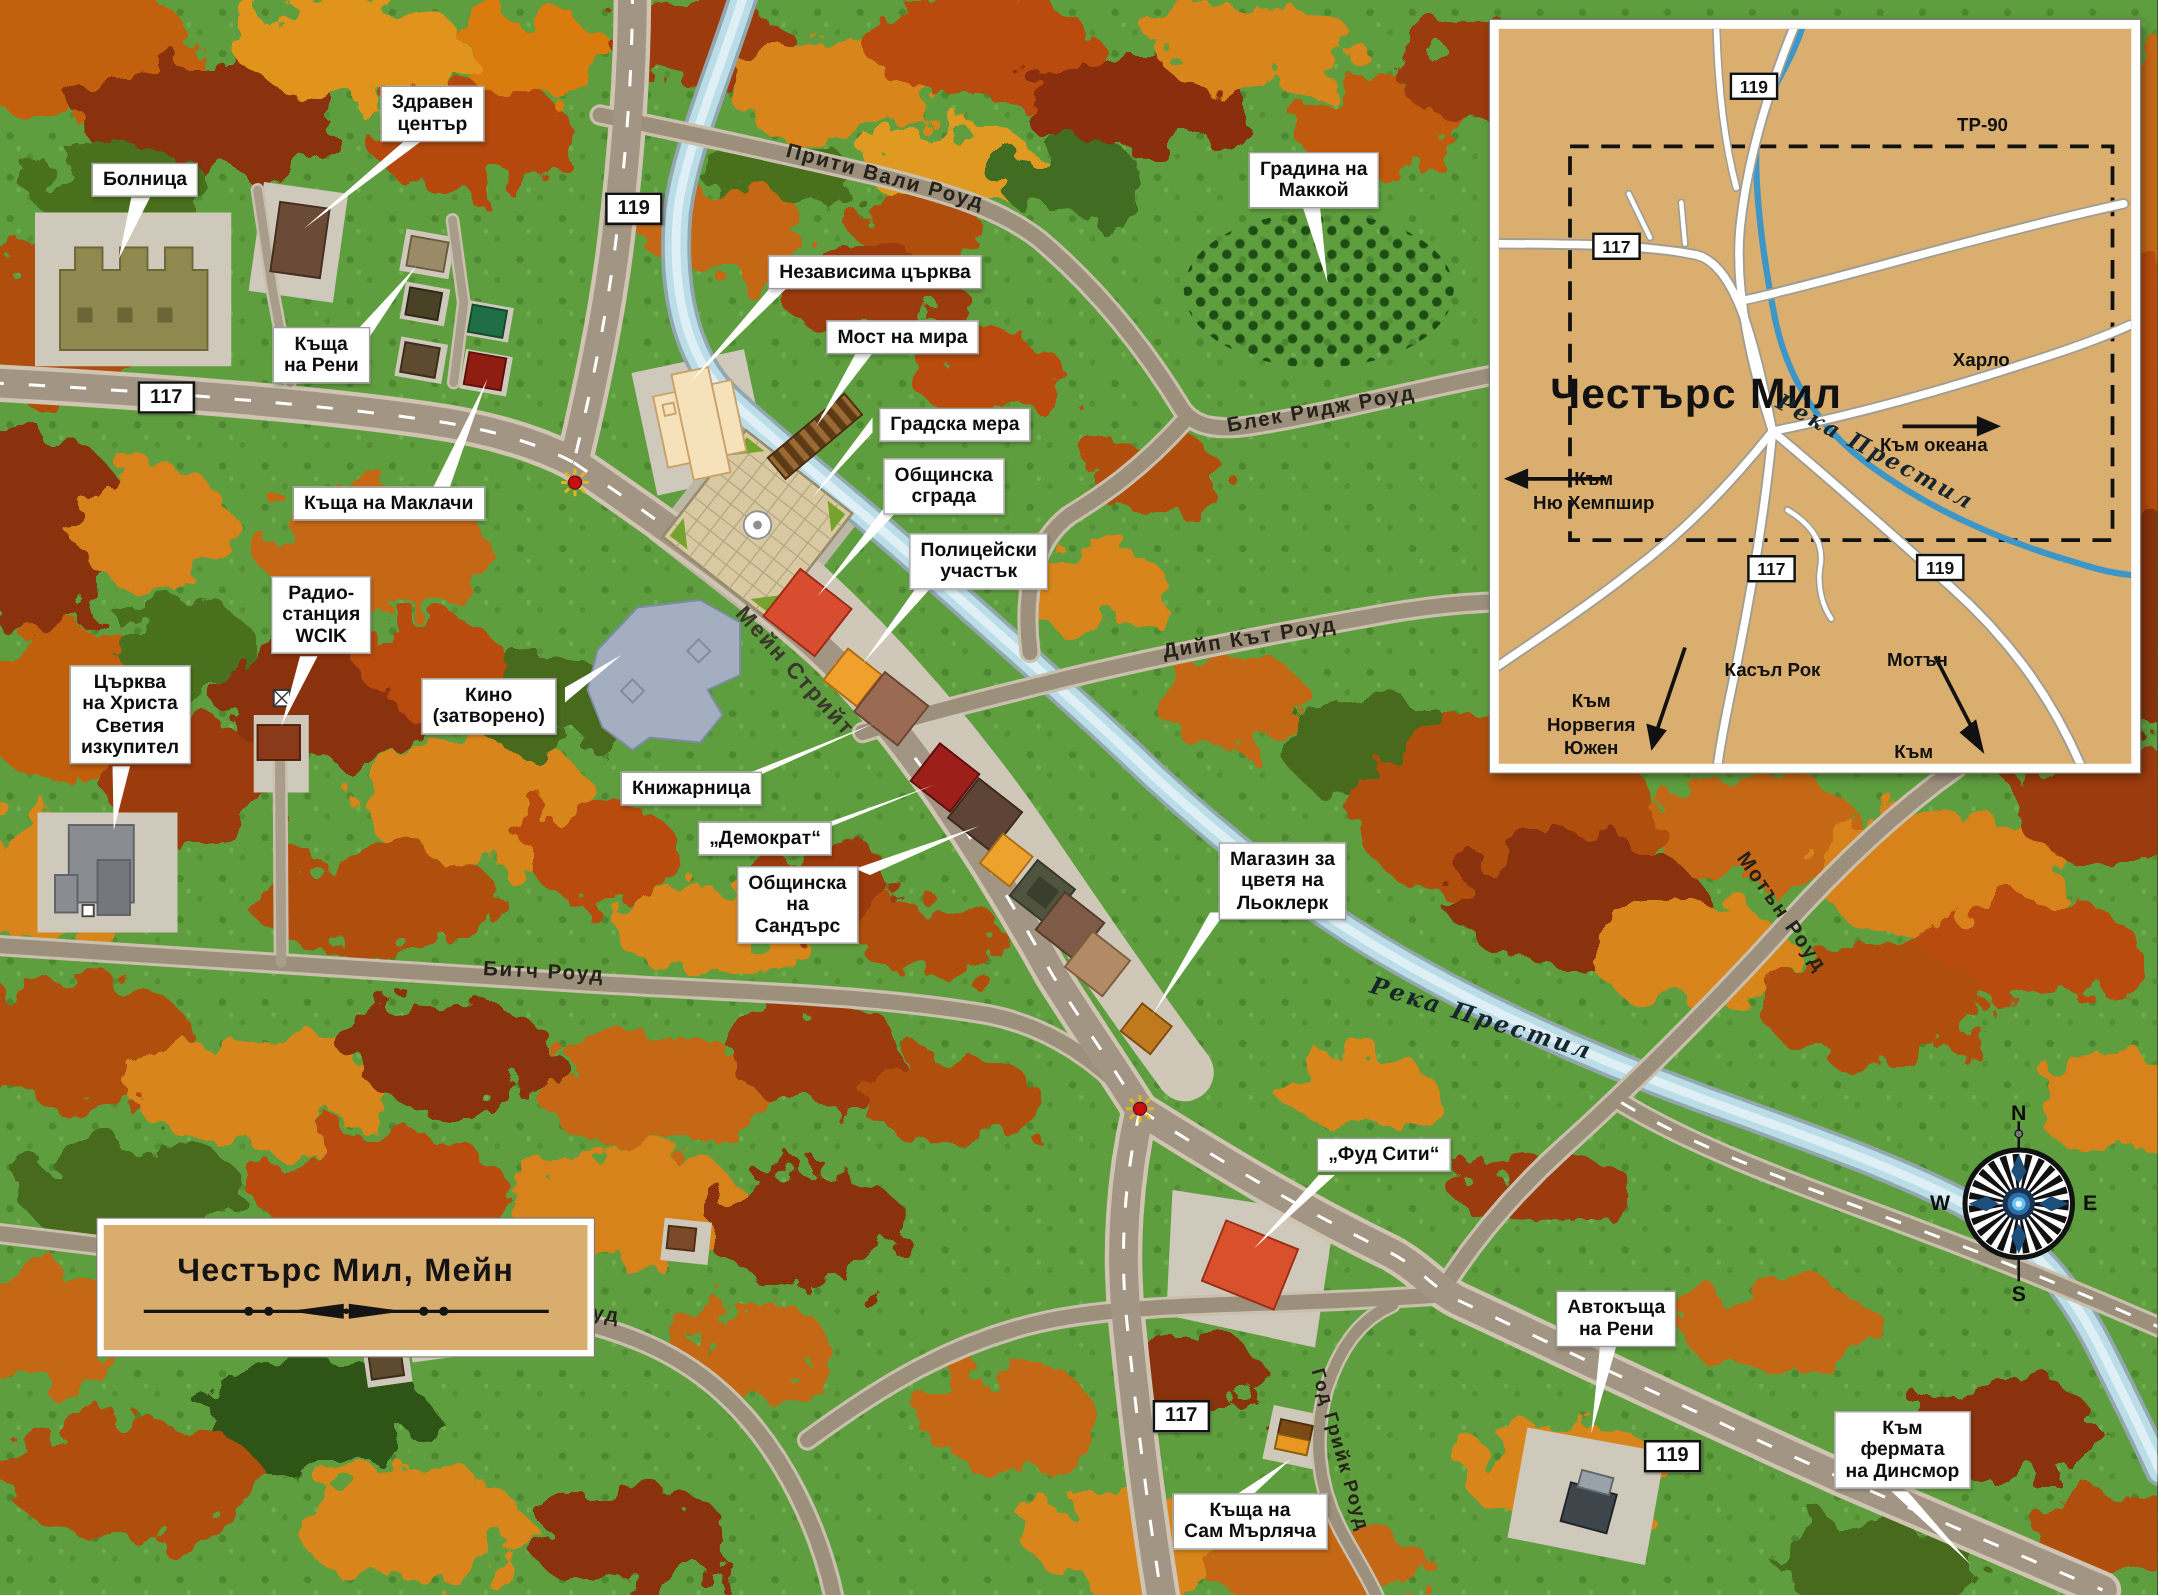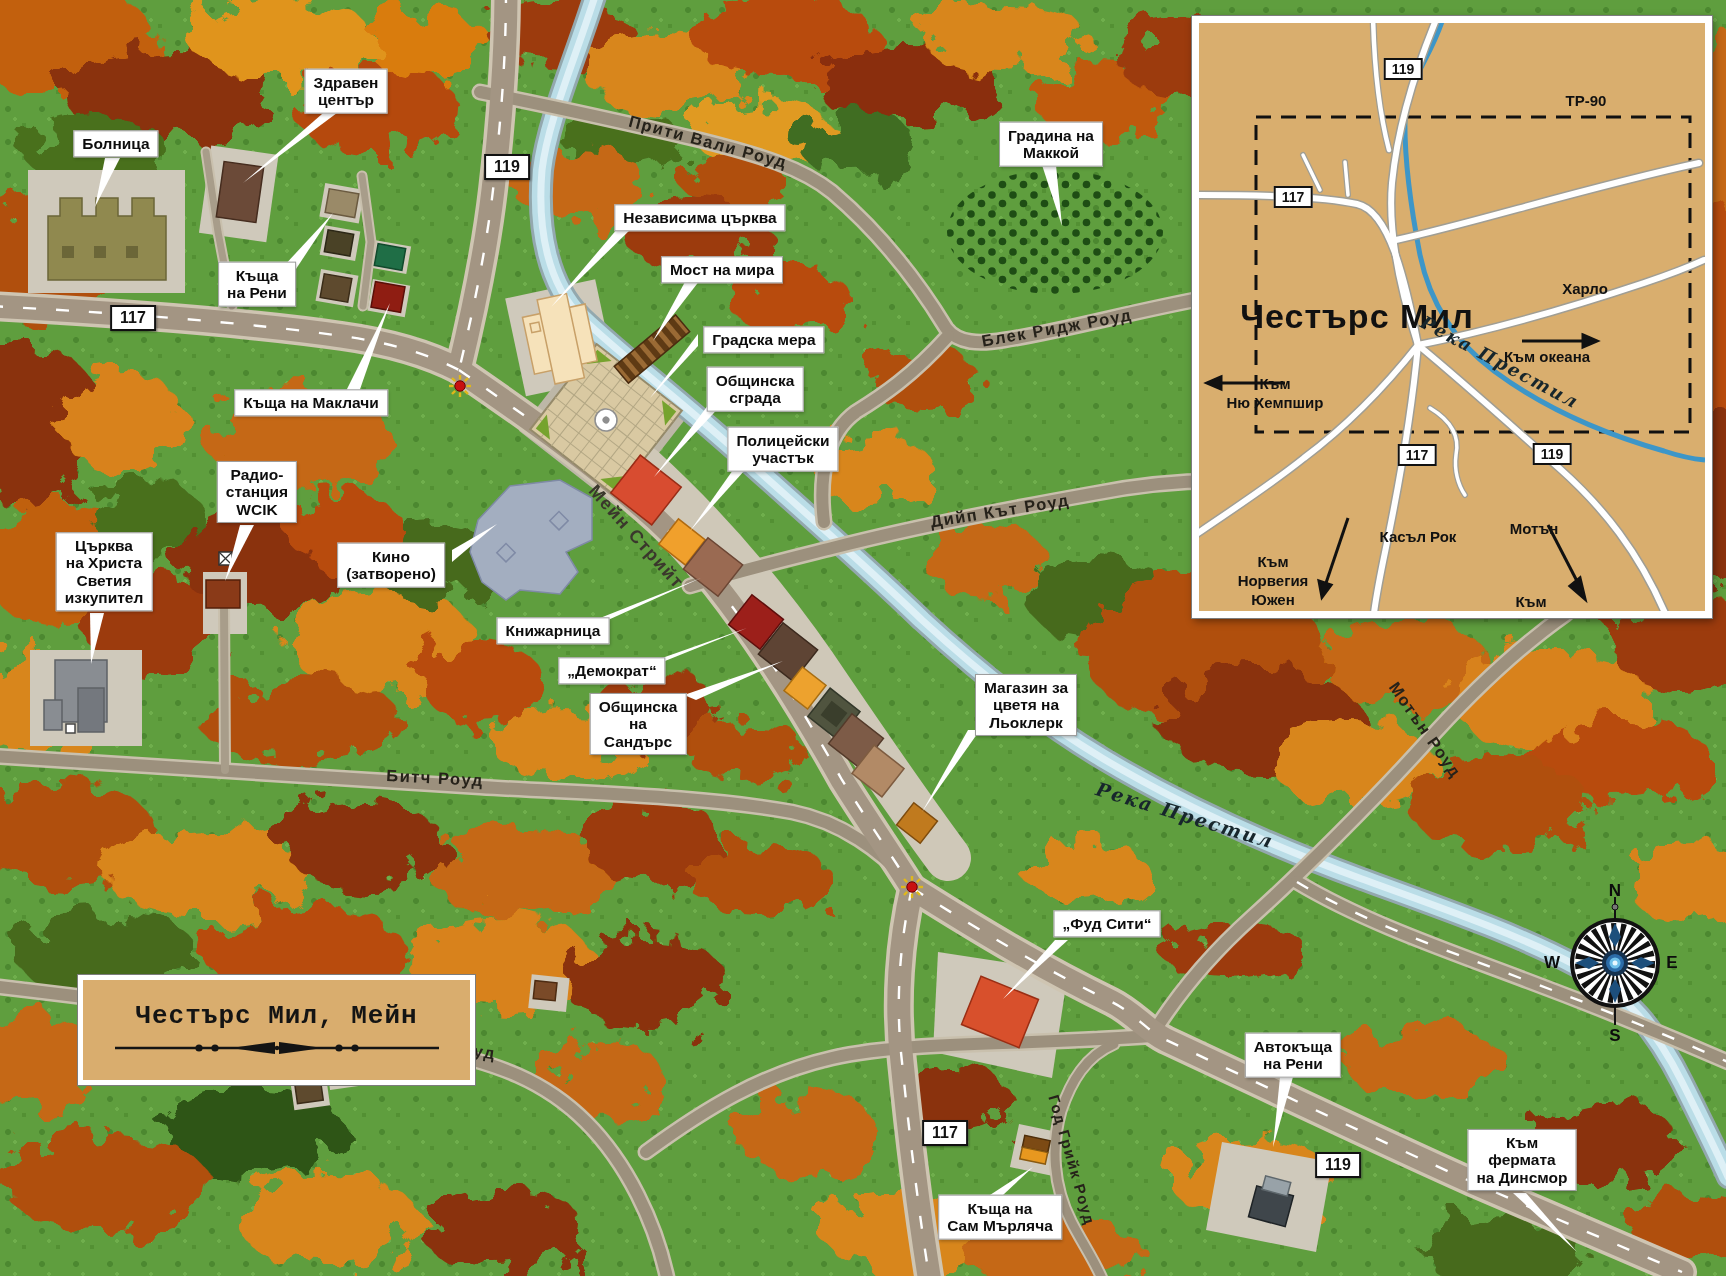--- a/index.html
+++ b/index.html
@@ -52,21 +52,21 @@
   .iriver{
     position:absolute;z-index:5;color:#17262c;font-weight:bold;font-style:italic;
     font-family:"DejaVu Serif",serif;font-size:18px;letter-spacing:2px;white-space:nowrap;
   }
   .legend{
     position:absolute;z-index:35;left:78px;top:975px;width:397px;height:110px;
     background:#d9ad6e;border:5px solid #fff;box-sizing:border-box;
     box-shadow:0 0 0 1px #7c7c7c;display:flex;flex-direction:column;
     align-items:center;justify-content:center;gap:6px;
   }
-  .legend .lt{font-weight:bold;font-size:26px;letter-spacing:1px;color:#141414;white-space:nowrap;font-family:Liberation Mono, monospace;}
+  .legend .lt{font-weight:bold;font-size:26px;letter-spacing:1px;color:#141414;white-space:nowrap;}
   .cletter{position:absolute;z-index:26;transform:translate(-50%,-50%);font-weight:bold;font-size:17px;color:#0c0c0c;}
 </style>
 </head>
 <body>
 
 <div class="stage">
 
   <svg class="base" width="1726" height="1276" viewBox="0 0 1726 1276">
     <defs>
       <filter id="blob" x="-25%" y="-25%" width="150%" height="150%">

